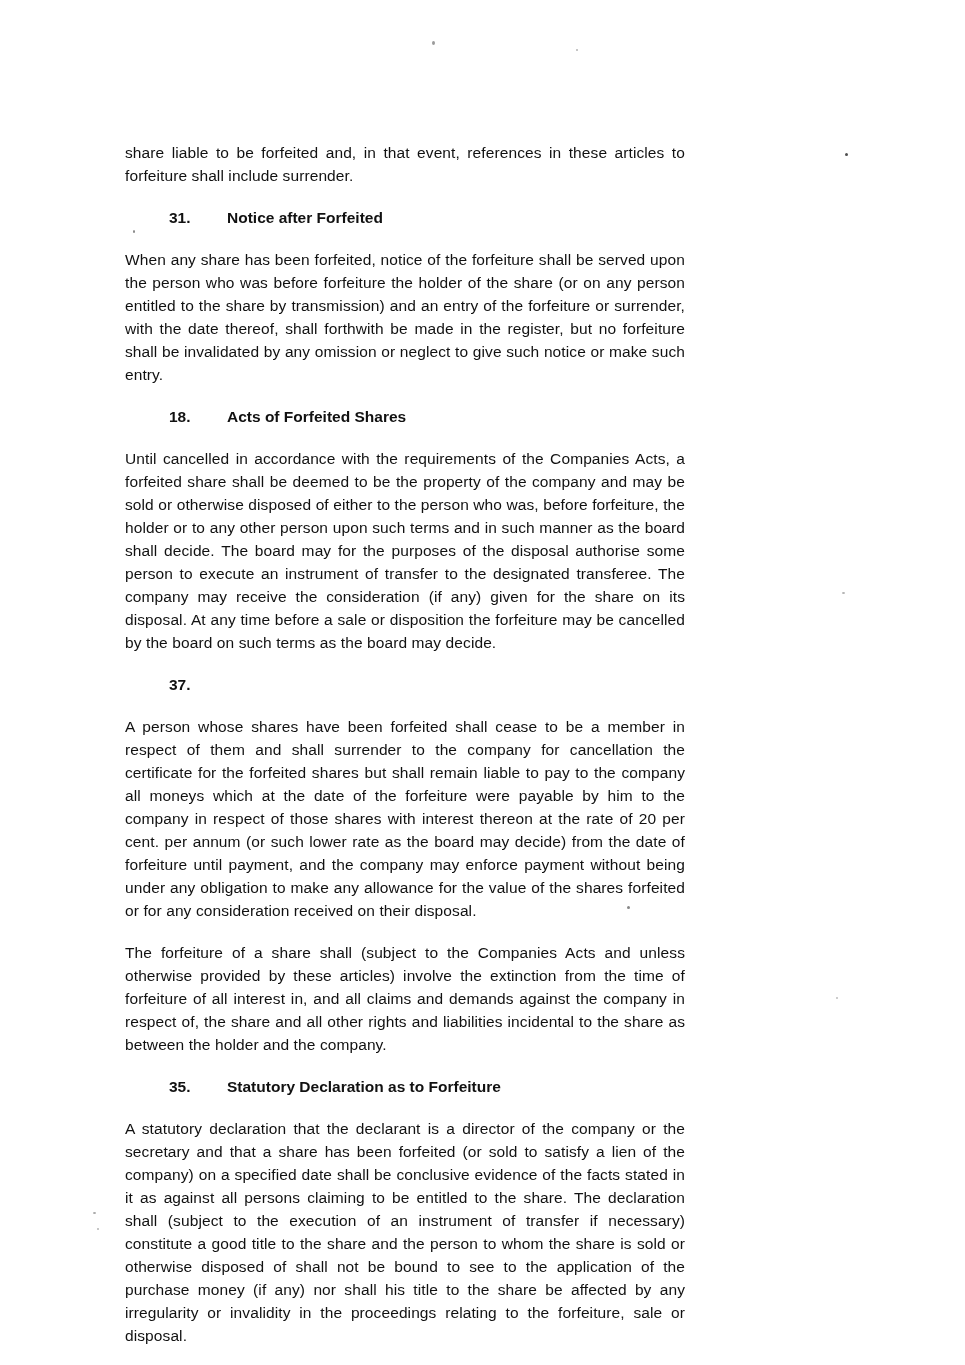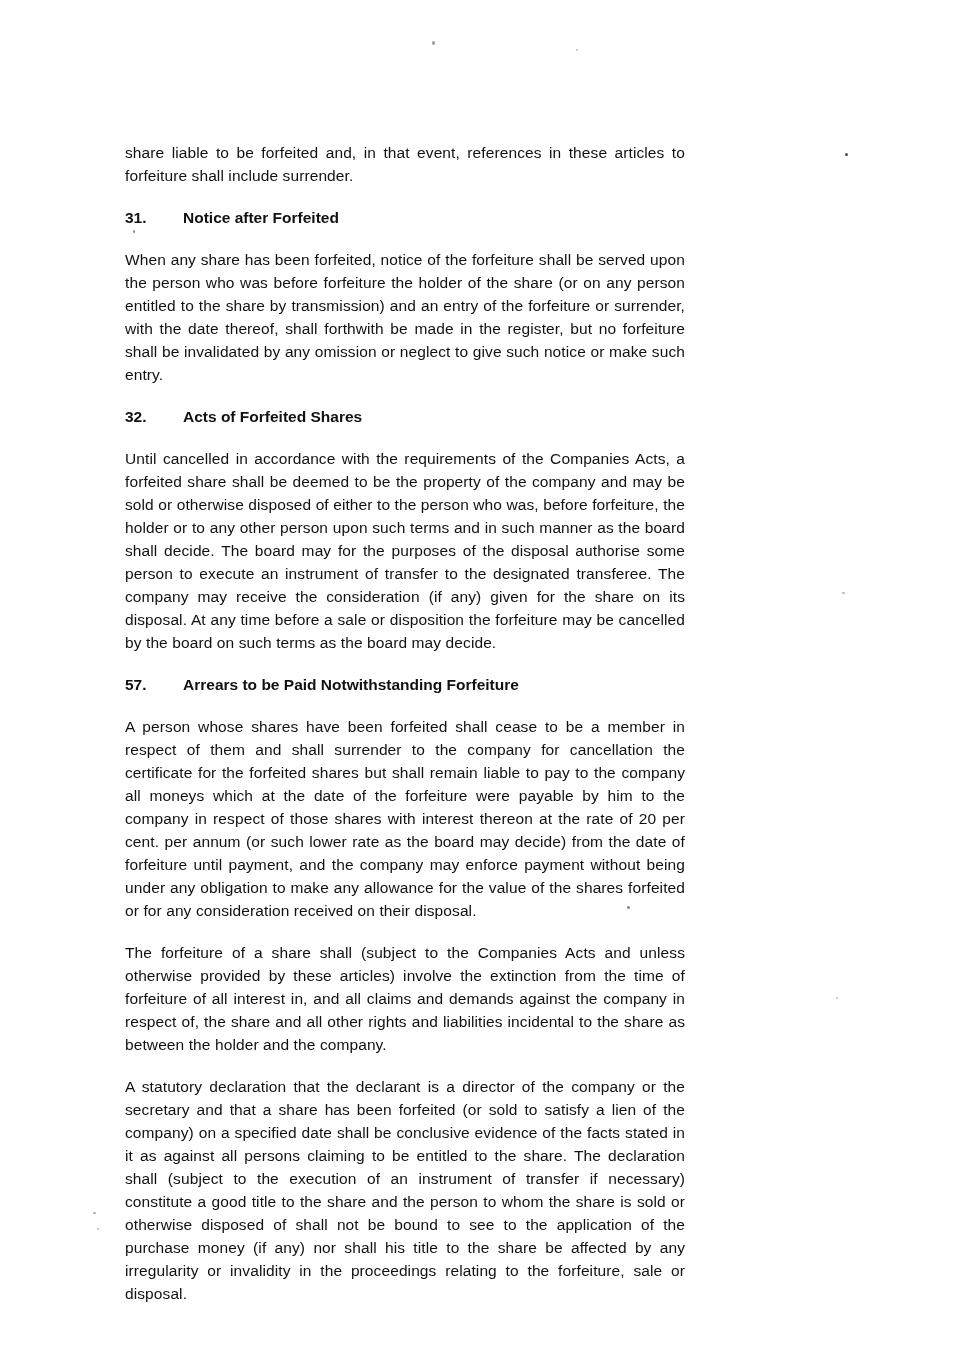--- a/index.html
+++ b/index.html
@@ -35,20 +35,21 @@
   .heading {
     display: flex;
     font-size: 15.5px;
     line-height: 23px;
     font-weight: bold;
     margin: 0 0 19px 0;
   }
   .heading .num {
     flex: 0 0 58px;
     width: 58px;
+    margin-left: 44px;
   }
   .speck {
     position: absolute;
     background: #222;
     border-radius: 50%;
   }
 </style>
 </head>
 <body>
 
@@ -58,39 +59,42 @@
   <section class="section">
     <h2 class="heading">
       <span class="num">31.</span>
       <span class="title">Notice after Forfeited</span>
     </h2>
     <p class="para">When any share has been forfeited, notice of the forfeiture shall be served upon the person who was before forfeiture the holder of the share (or on any person entitled to the share by transmission) and an entry of the forfeiture or surrender, with the date thereof, shall forthwith be made in the register, but no forfeiture shall be invalidated by any omission or neglect to give such notice or make such entry.</p>
   </section>
 
   <section class="section">
     <h2 class="heading">
-      <span class="num">32.</span>
+      <span class="num">18.</span>
       <span class="title">Acts of Forfeited Shares</span>
     </h2>
     <p class="para">Until cancelled in accordance with the requirements of the Companies Acts, a forfeited share shall be deemed to be the property of the company and may be sold or otherwise disposed of either to the person who was, before forfeiture, the holder or to any other person upon such terms and in such manner as the board shall decide.  The board may for the purposes of the disposal authorise some person to execute an instrument of transfer to the designated transferee.  The company may receive the consideration (if any) given for the share on its disposal.  At any time before a sale or disposition the forfeiture may be cancelled by the board on such terms as the board may decide.</p>
   </section>
 
   <section class="section">
     <h2 class="heading">
-      <span class="num">57.</span>
-      <span class="title">Arrears to be Paid Notwithstanding Forfeiture</span>
+      <span class="num">37.</span>
     </h2>
     <p class="para">A person whose shares have been forfeited shall cease to be a member in respect of them and shall surrender to the company for cancellation the certificate for the forfeited shares but shall remain liable to pay to the company all moneys which at the date of the forfeiture were payable by him to the company in respect of those shares with interest thereon at the rate of 20 per cent. per annum (or such lower rate as the board may decide) from the date of forfeiture until payment, and the company may enforce payment without being under any obligation to make any allowance for the value of the shares forfeited or for any consideration received on their disposal.</p>
   </section>
 
   <section class="section">
     <p class="para">The forfeiture of a share shall (subject to the Companies Acts and unless otherwise provided by these articles) involve the extinction from the time of forfeiture of all interest in, and all claims and demands against the company in respect of, the share and all other rights and liabilities incidental to the share as between the holder and the company.</p>
   </section>
 
   <section class="section">
+    <h2 class="heading">
+      <span class="num">35.</span>
+      <span class="title">Statutory Declaration as to Forfeiture</span>
+    </h2>
     <p class="para">A statutory declaration that the declarant is a director of the company or the secretary and that a share has been forfeited (or sold to satisfy a lien of the company) on a specified date shall be conclusive evidence of the facts stated in it as against all persons claiming to be entitled to the share.  The declaration shall (subject to the execution of an instrument of transfer if necessary) constitute a good title to the share and the person to whom the share is sold or otherwise disposed of shall not be bound to see to the application of the purchase money (if any) nor shall his title to the share be affected by any irregularity or invalidity in the proceedings relating to the forfeiture, sale or disposal.</p>
   </section>
 </div>
 </div>
 
 <div class="speck" style="left:432px; top:41px; width:3px; height:4px; opacity:0.45;"></div>
 <div class="speck" style="left:576px; top:49px; width:2px; height:2px; opacity:0.35;"></div>
 <div class="speck" style="left:845px; top:153px; width:3px; height:3px; opacity:0.8;"></div>
 <div class="speck" style="left:133px; top:230px; width:2px; height:3px; opacity:0.55;"></div>
 <div class="speck" style="left:842px; top:592px; width:3px; height:2px; opacity:0.35;"></div>

